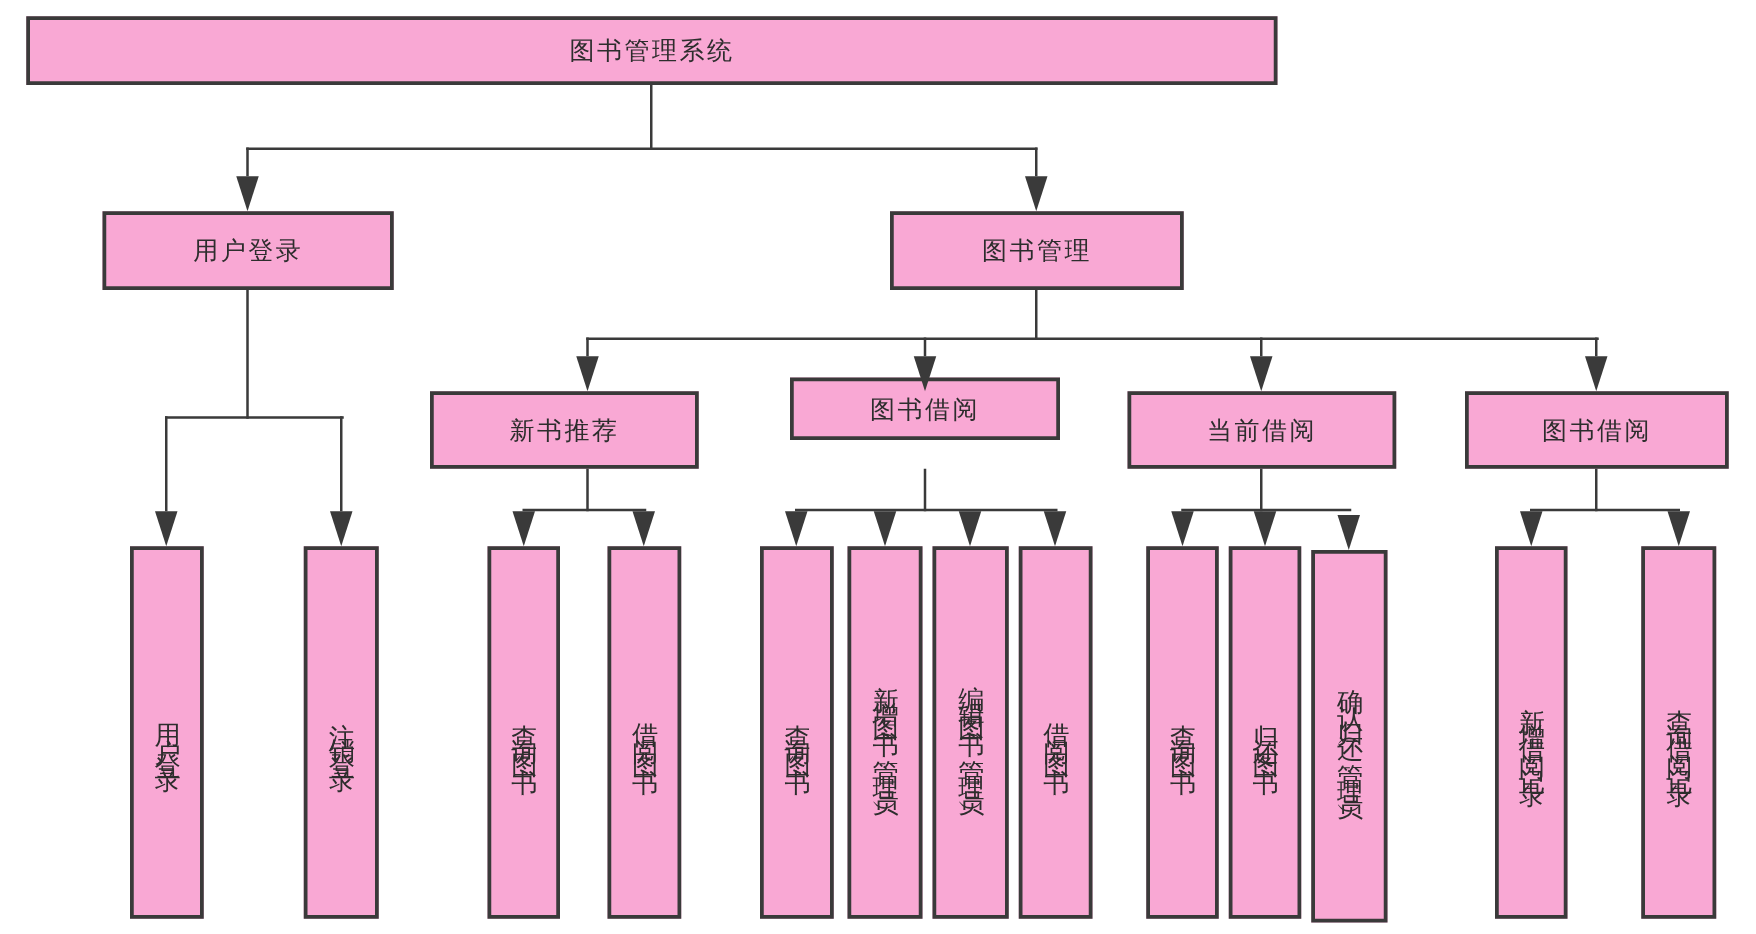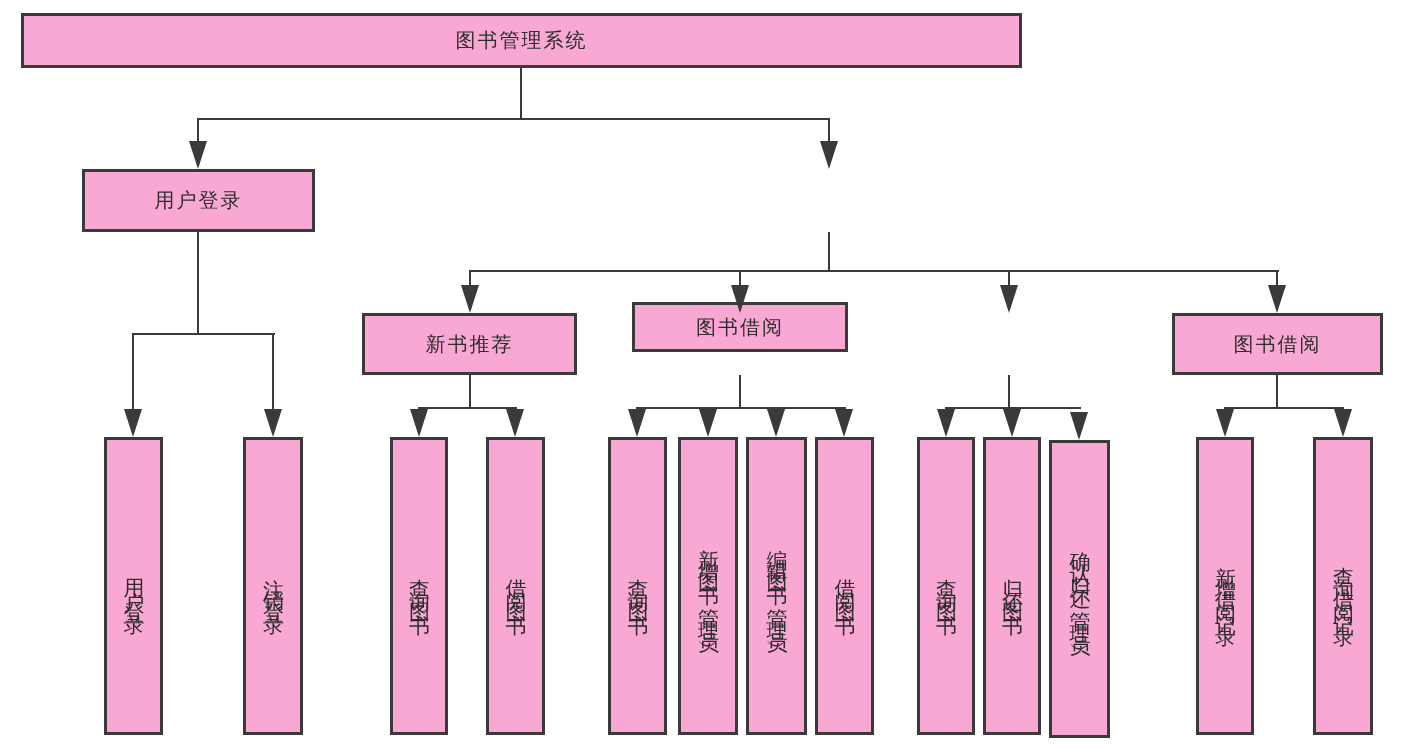--- a/index.html
+++ b/index.html
@@ -40,26 +40,32 @@
 
 <div class="canvas">
 
   <div class="box hbox" style="left:21px;top:13px;width:1001px;height:55px">
     <span>图书管理系统</span>
   </div>
 
   <div class="box hbox" style="left:82px;top:169px;width:233px;height:63px">
     <span>用户登录</span>
   </div>
+  <div class="box hbox" style="left:712px;top:169px;width:235px;height:63px">
+    <span>图书管理</span>
+  </div>
 
-  <div class="box hbox" style="left:362px;top:313px;width:215px;height:62px">
+  <div class="box hbox" style="left:344px;top:313px;width:215px;height:62px">
     <span>新书推荐</span>
   </div>
   <div class="box hbox" style="left:632px;top:302px;width:216px;height:50px">
     <span>图书借阅</span>
+  </div>
+  <div class="box hbox" style="left:902px;top:313px;width:215px;height:62px">
+    <span>当前借阅</span>
   </div>
   <div class="box hbox" style="left:1172px;top:313px;width:211px;height:62px">
     <span>图书借阅</span>
   </div>
 
   <div class="box" style="left:104px;top:437px;width:59px;height:298px">
     <span class="vtext">用户登录</span>
   </div>
   <div class="box" style="left:243px;top:437px;width:60px;height:298px">
     <span class="vtext">注销登录</span>

